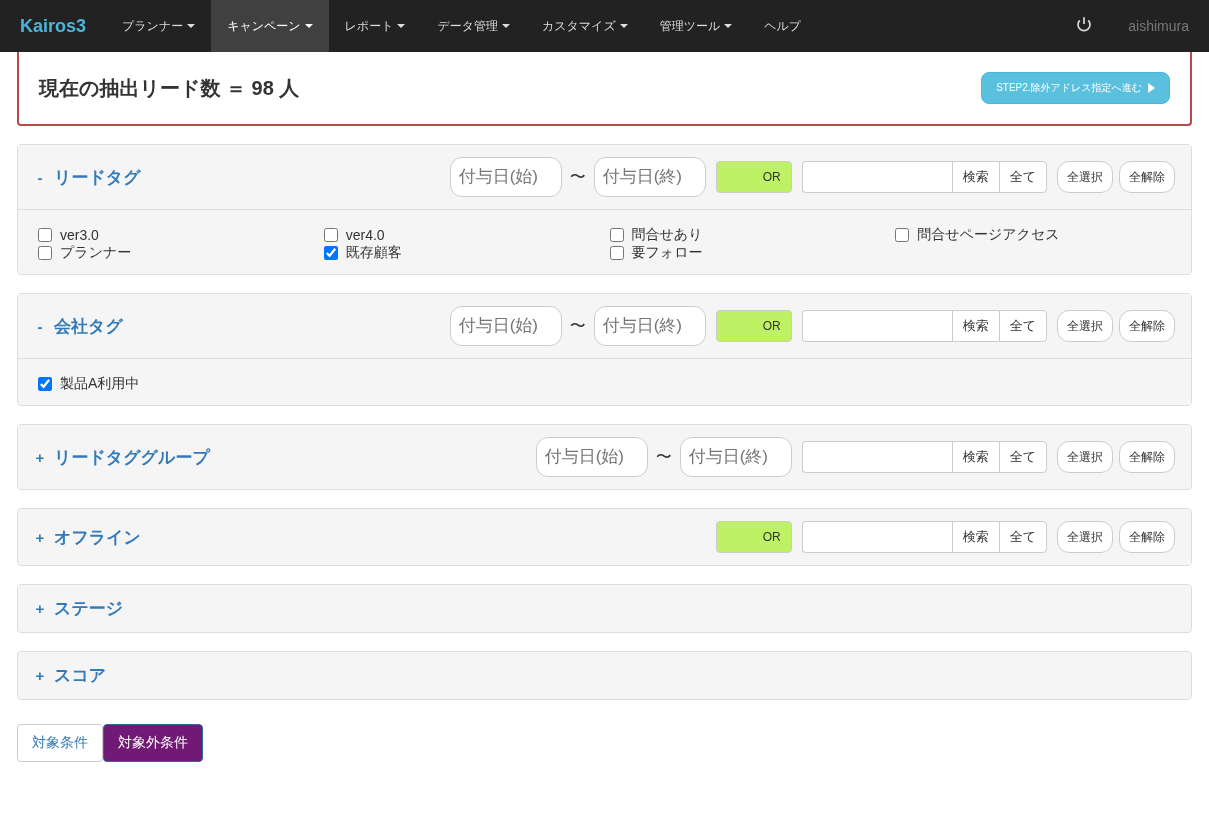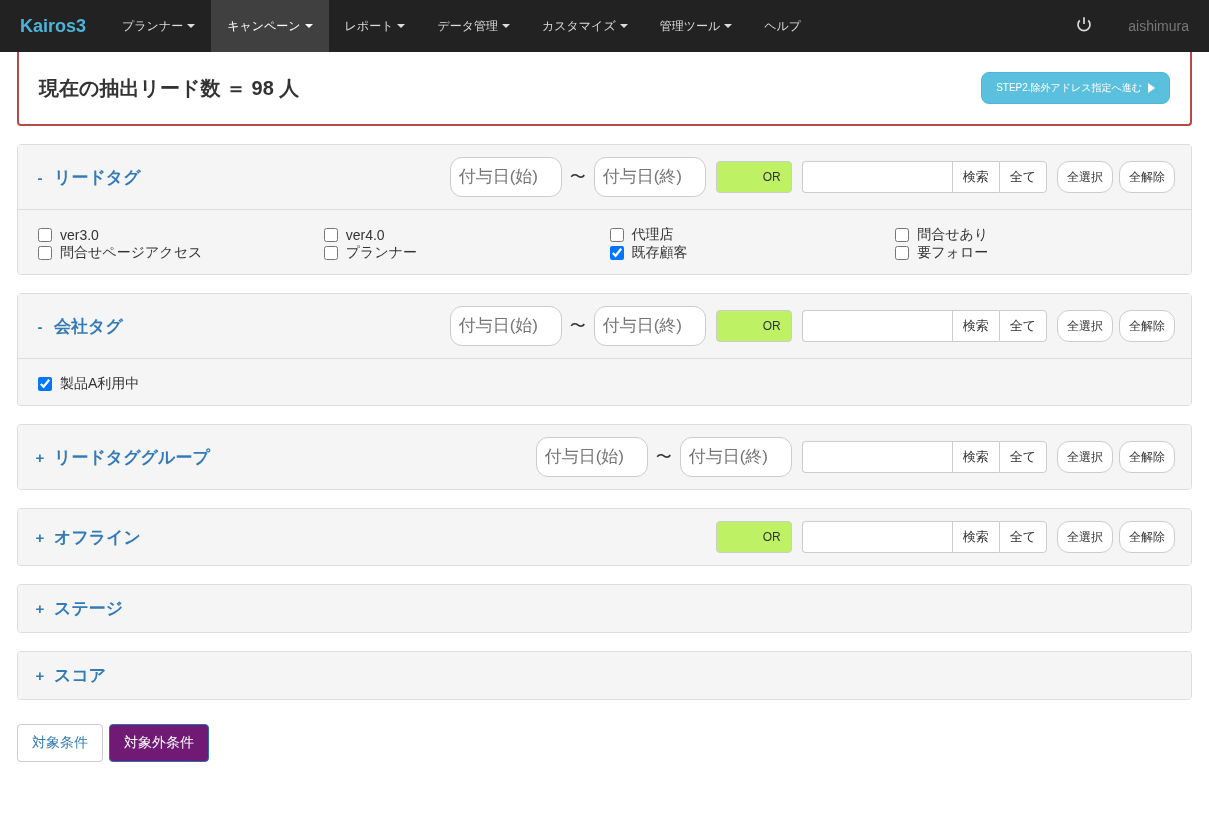--- a/index.html
+++ b/index.html
@@ -31,21 +31,21 @@
 .search-input{width:150px;height:32px;border:1px solid #ccc;border-radius:4px 0 0 4px;padding:0 8px;font-size:13px;border-right:none}
 .btn{height:32px;border:1px solid #ccc;background:#fff;color:#333;font-size:13px;padding:0 10px;cursor:pointer;display:inline-flex;align-items:center;justify-content:center}
 .btn.mid{border-radius:0;border-right:none}
 .btn.end{border-radius:0 4px 4px 0}
 .btn.solo{border-radius:12px}
 .btn.small{font-size:12px;padding:0 9px}
 .panel-body{background:#f5f5f5;padding:16px 20px 12px 20px;border-radius:0 0 4px 4px}
 .check-grid{display:grid;grid-template-columns:repeat(4,1fr);gap:0 10px}
 .check-item{display:flex;align-items:center;gap:8px;font-size:14px;color:#333}
 .check-item input{width:14px;height:14px;cursor:pointer}
-.bottom-tabs{display:flex;gap:6px;margin-top:24px}
+.bottom-tabs{display:flex;margin-top:24px}
 .tab-btn{border:1px solid #ccc;background:#fff;color:#337ab7;padding:9px 14px;border-radius:4px;font-size:14px;cursor:pointer}
 .tab-btn.active{background:#701a75;color:#fff;border-color:#2e6da4}
 </style>
 </head>
 <body>
 
 <div class="navbar">
   <div class="brand">Kairos3</div>
   <div class="nav" id="nav">
       <div class="nav-item">プランナー <span class="caret"></span></div>
@@ -107,24 +107,20 @@
             <label class="check-item">
               <input type="checkbox" style="">
               <span>ver3.0</span>
             </label>
             <label class="check-item">
               <input type="checkbox" style="">
               <span>ver4.0</span>
             </label>
             <label class="check-item">
               <input type="checkbox" style="">
-              <span>代理店</span>
-            </label>
-            <label class="check-item">
-              <input type="checkbox" style="">
               <span>問合せあり</span>
             </label>
             <label class="check-item">
               <input type="checkbox" style="">
               <span>問合せページアクセス</span>
             </label>
             <label class="check-item">
               <input type="checkbox" style="">
               <span>プランナー</span>
             </label>

